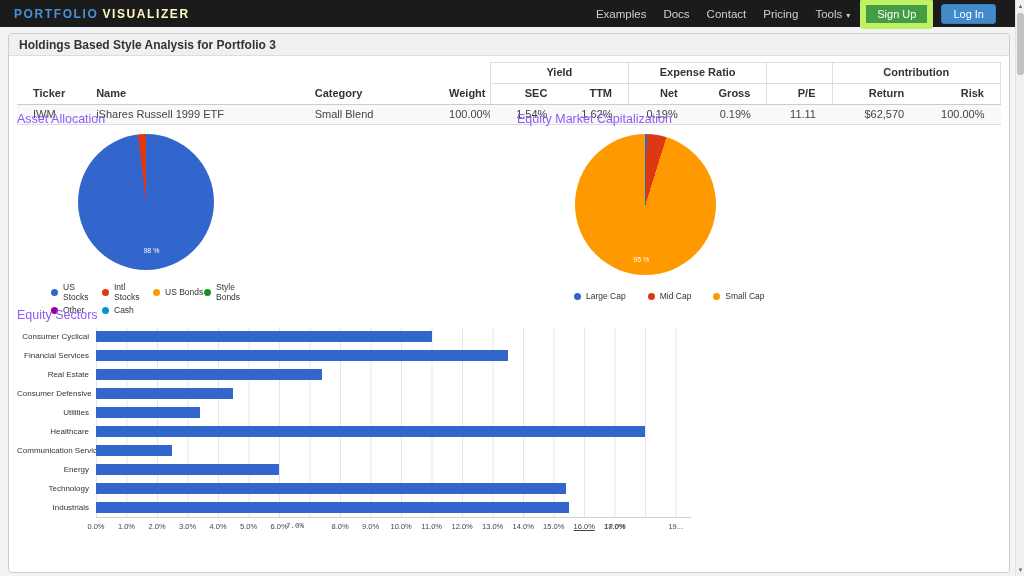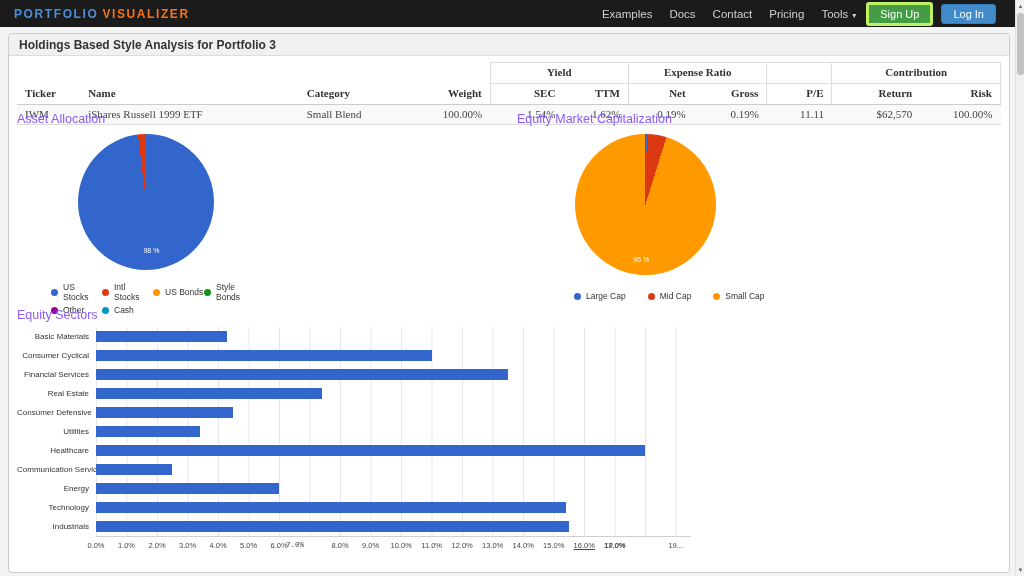--- a/index.html
+++ b/index.html
@@ -4,28 +4,28 @@
 <style>
   * { margin:0; padding:0; box-sizing:border-box; }
   html,body { width:1024px; height:576px; overflow:hidden; background:#f2f3f5;
     font-family:"Liberation Sans", sans-serif; }
 
   
   .navbar { position:absolute; left:0; top:0; width:1024px; height:27px;
     background:#1b1b1b; display:flex; align-items:center; padding:0 14px; }
   .brand { font-size:12px; font-weight:bold; letter-spacing:1.6px; white-space:nowrap; }
   .brand .b1 { color:#4a90d9; }
-  .brand .b2 { color:#f97316; margin-left:4px; }
+  .brand .b2 { color:#fef9c3; margin-left:4px; }
   .nav-links { margin-left:auto; display:flex; align-items:center; gap:17px;
     font-size:11.5px; color:#cfcfcf; margin-right:10px; }
   .nav-links a { color:#cfcfcf; text-decoration:none; cursor:pointer; }
   .caret { display:inline-block; margin-left:4px; font-size:8px; color:#cfcfcf; }
   .nav-btn { font-size:11px; color:#fff; border-radius:3px; padding:3px 11px;
     cursor:pointer; white-space:nowrap; }
-  .btn-signup { background:#449d44; border:3px solid #bef264; margin-right:8px; }
+  .btn-signup { background:#449d44; border:6px solid #bef264; margin-right:8px; }
   .btn-login  { background:#428bca; border:1px solid #357ebd; margin-right:14px; }
 
   
   .scrollbar { position:absolute; right:0; top:0; width:9px; height:576px;
     background:#f1f1f1; border-left:1px solid #e2e2e2; z-index:50; }
   .sb-arrow { position:absolute; left:0; width:9px; height:12px; color:#6e6e6e;
     font-size:6px; text-align:center; line-height:12px; background:#f1f1f1; }
   .sb-up { top:0; } .sb-down { bottom:0; }
   .sb-thumb { position:absolute; left:1px; top:13px; width:7px; height:62px;
     background:#c2c2c2; border-radius:3px; }
@@ -33,22 +33,22 @@
   
   .panel { position:absolute; left:8px; top:33px; width:1002px; height:540px;
     background:#fff; border:1px solid #ccc; border-radius:4px; }
   .panel-heading { height:22px; background:#f0f0f0; border-bottom:1px solid #ddd;
     border-radius:4px 4px 0 0; font-size:12px; font-weight:bold; color:#333;
     padding:4px 10px; }
 
   
   .holdings { position:absolute; left:0; top:28px; width:100%; padding:0 8px; }
   table { width:100%; border-collapse:collapse; font-size:11px; color:#333; table-layout:fixed; }
-  th, td { padding:3px 8px; line-height:1.25; text-align:left; font-weight:normal;
-    overflow:hidden; white-space:nowrap;font-family:Liberation Serif, serif; }
+  th, td { padding:3px 16px; line-height:1.25; text-align:left; font-weight:normal;
+    overflow:hidden; white-space:nowrap; }
   tr.group th { font-weight:bold; text-align:center; }
   tr.group th.gcell { border:1px solid #ddd; }
   tr.group th.gspan { border-top:1px solid #ddd; border-bottom:1px solid #ddd; }
   tr.cols th { font-weight:bold; border-bottom:1px solid #ccc; }
   th.num, td.num { text-align:right; }
   th.bl { border-left:1px solid #ddd; } th.br { border-right:1px solid #ddd; }
   tbody tr { background:#f9f9f9; }
   tbody td { border-bottom:1px solid #ddd; color:#444; }
 
   
@@ -207,26 +207,20 @@
       <span class="li">
         <span class="dot" style="background: rgb(255, 153, 0);"></span>
         <span>Small Cap</span>
       </span>
     </div>
 
   <div class="sec-title" style="left:8px; top:274px;">Equity Sectors</div>
   <div class="barchart">
     <div id="bc-rows">
         <div class="bc-row">
-          <div class="bc-label">Basic Materials</div>
-          <div class="bc-plot">
-            <div class="bc-bar" style="width: 22.0513%; background: rgb(51, 102, 204);"></div>
-          </div>
-        </div>
-        <div class="bc-row">
           <div class="bc-label">Consumer Cyclical</div>
           <div class="bc-plot">
             <div class="bc-bar" style="width: 56.4103%; background: rgb(51, 102, 204);"></div>
           </div>
         </div>
         <div class="bc-row">
           <div class="bc-label">Financial Services</div>
           <div class="bc-plot">
             <div class="bc-bar" style="width: 69.2308%; background: rgb(51, 102, 204);"></div>
           </div>

